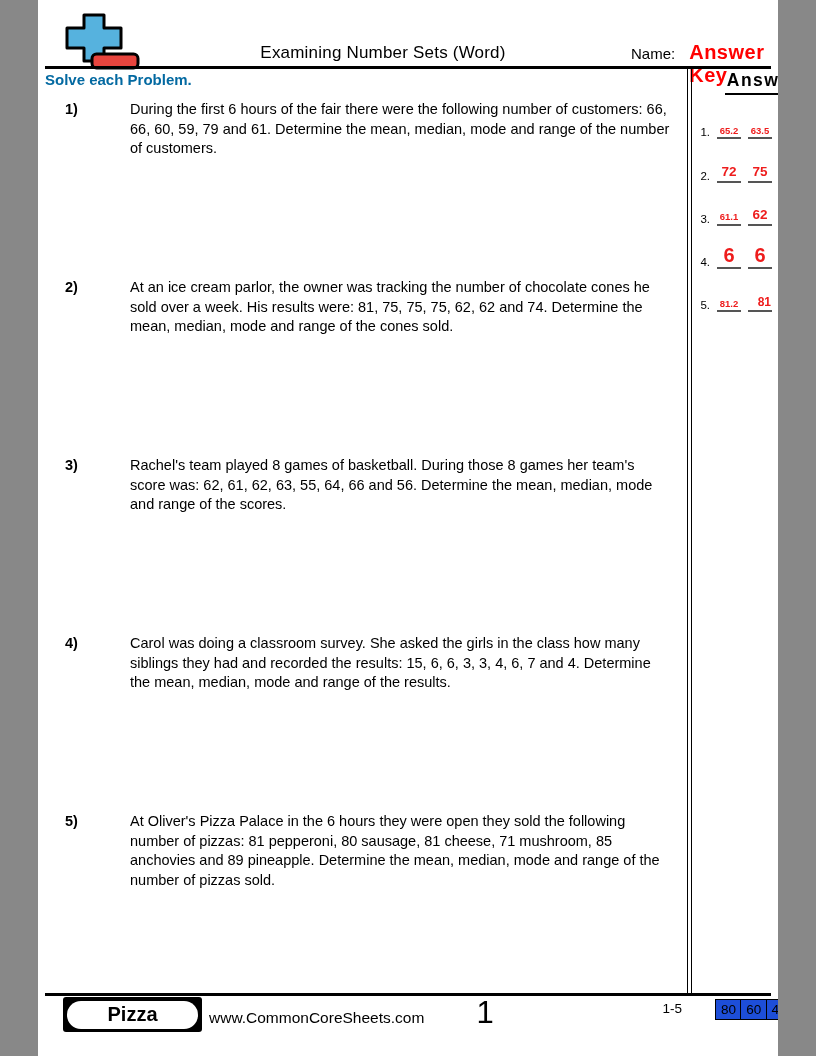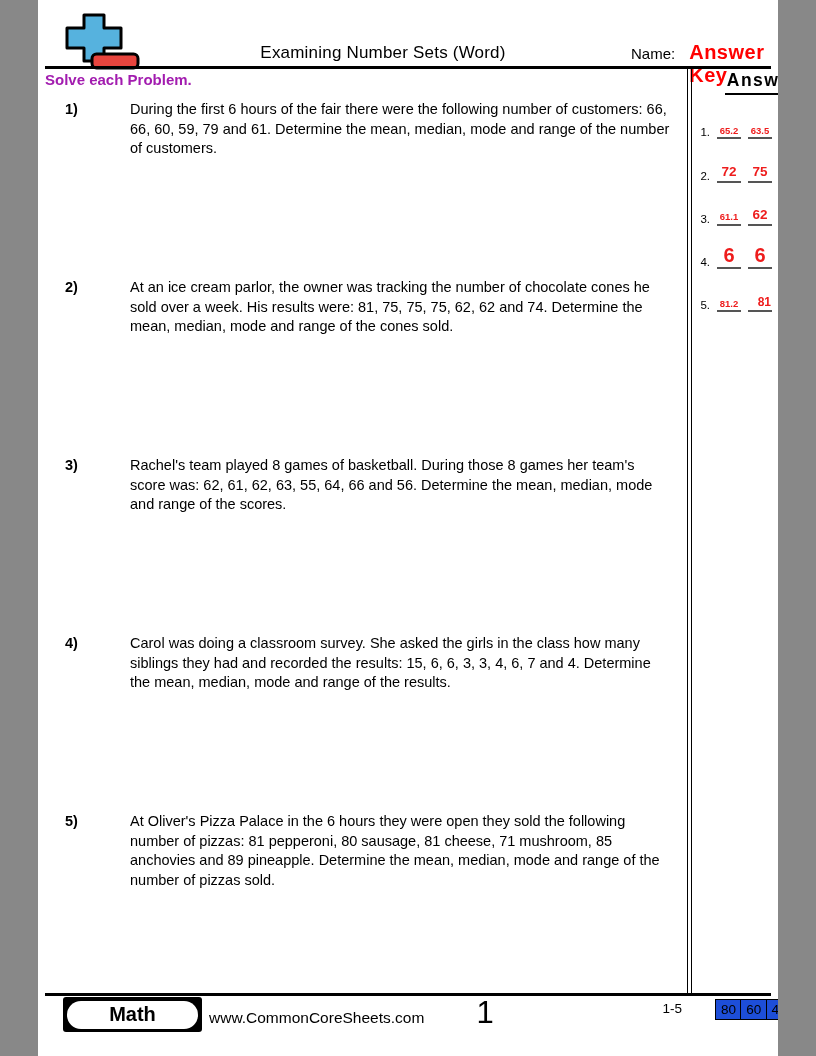--- a/index.html
+++ b/index.html
@@ -18,21 +18,21 @@
   .logo { position:absolute; left:25px; top:12px; width:85px; height:58px; }
   .ws-title {
     position:absolute; left:150px; top:43px; width:390px;
     text-align:center; font-size:17px; letter-spacing:.2px; color:#000;
   }
   .name-row { position:absolute; left:557px; top:41px; display:flex; align-items:baseline;margin-left:36px; }
   .name-label { font-size:15px; color:#000; }
   .answer-key { margin-left:14px; font-size:20px; font-weight:bold; color:#ff0000; letter-spacing:.5px; }
   .header-rule { position:absolute; left:7px; right:7px; top:66px; height:2.5px; background:#000; }
 
-  .instructions { position:absolute; left:7px; top:71px; font-size:15px; font-weight:bold; color:#a21caf; }
+  .instructions { position:absolute; left:7px; top:71px; font-size:15px; font-weight:bold; color:#0369a1; }
 
   
   .answers-divider {
     position:absolute; left:649px; top:68px; height:926px; width:5px;
     border-left:1.7px solid #000; border-right:1.7px solid #000;
   }
   .answers-heading-wrap { position:absolute; left:652px; top:70px; width:157px; text-align:center; }
   .answers-heading {
     display:inline-block; font-size:17.5px; font-weight:bold; letter-spacing:1.5px;
     border-bottom:2.5px solid #000; padding:0 2px 2px 2px; color:#000;
@@ -157,21 +157,21 @@
       </div>
       <div class="problem" style="top: 812px;">
         <span class="pnum">5)</span>
         <span class="ptext">At Oliver's Pizza Palace in the 6 hours they were open they sold the following number of pizzas: 81 pepperoni, 80 sausage, 81 cheese, 71 mushroom, 85 anchovies and 89 pineapple. Determine the mean, median, mode and range of the number of pizzas sold.</span>
       </div>
     </div>
 
   <div class="footer-rule"></div>
   <div class="math-badge">
     <div class="math-badge-pill">
-      <span class="math-badge-label">Math</span>
+      <span class="math-badge-label">Pizza</span>
     </div>
   </div>
   <div class="website">www.CommonCoreSheets.com</div>
   <div class="page-number">1</div>
   <div class="score-range">1-5</div>
   <div class="score-boxes" id="score-boxes">
       <div class="score-box">80</div>
       <div class="score-box">60</div>
       <div class="score-box">40</div>
       <div class="score-box">20</div>

